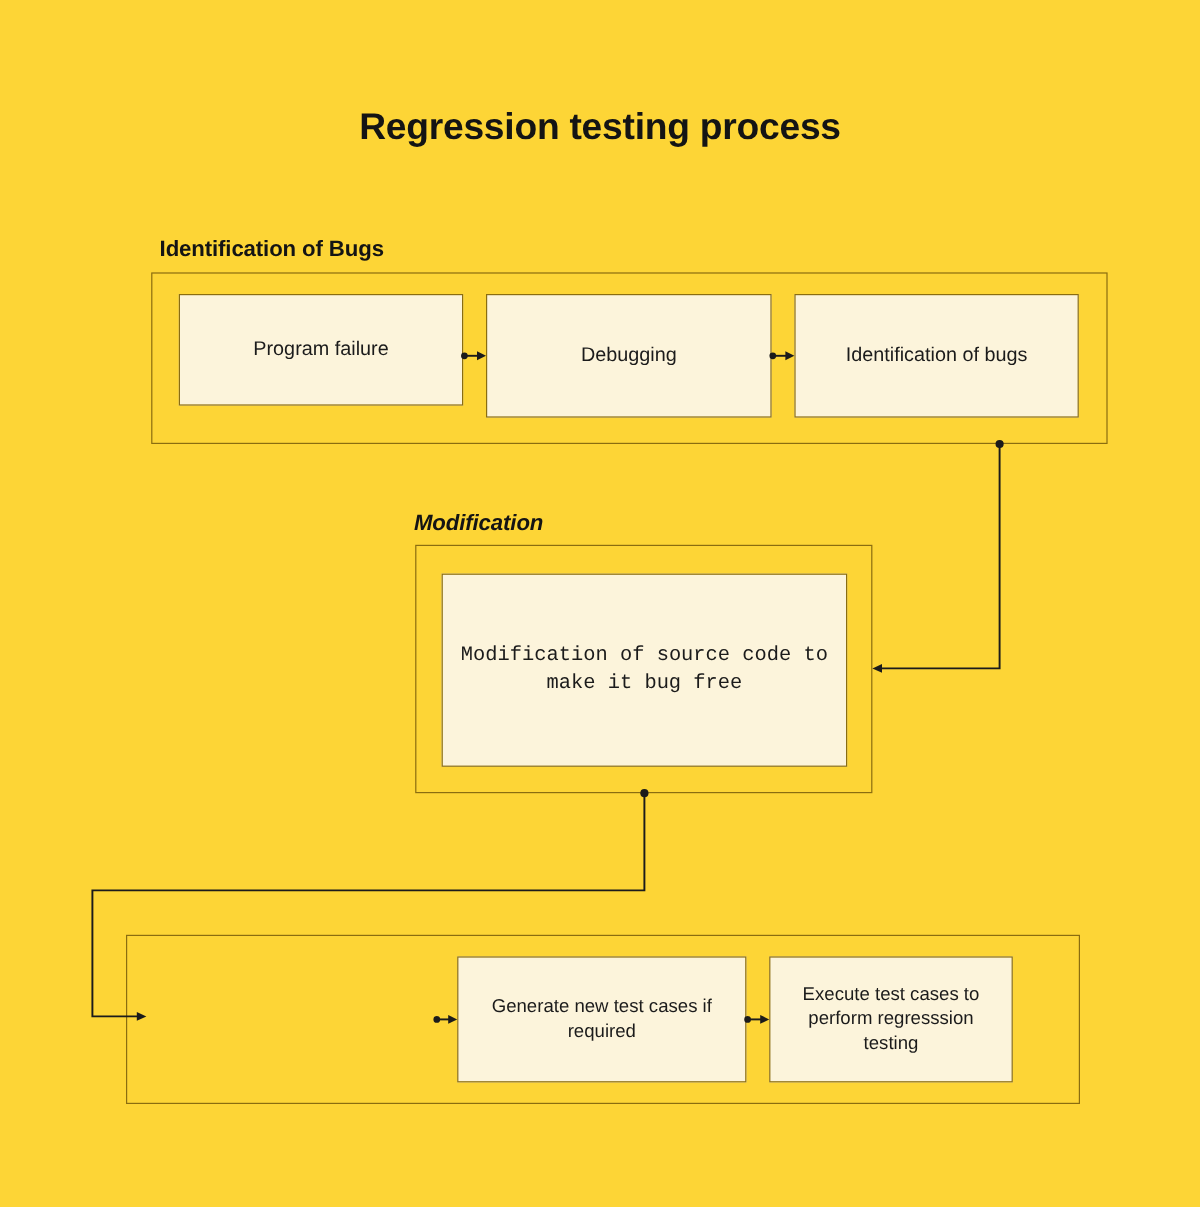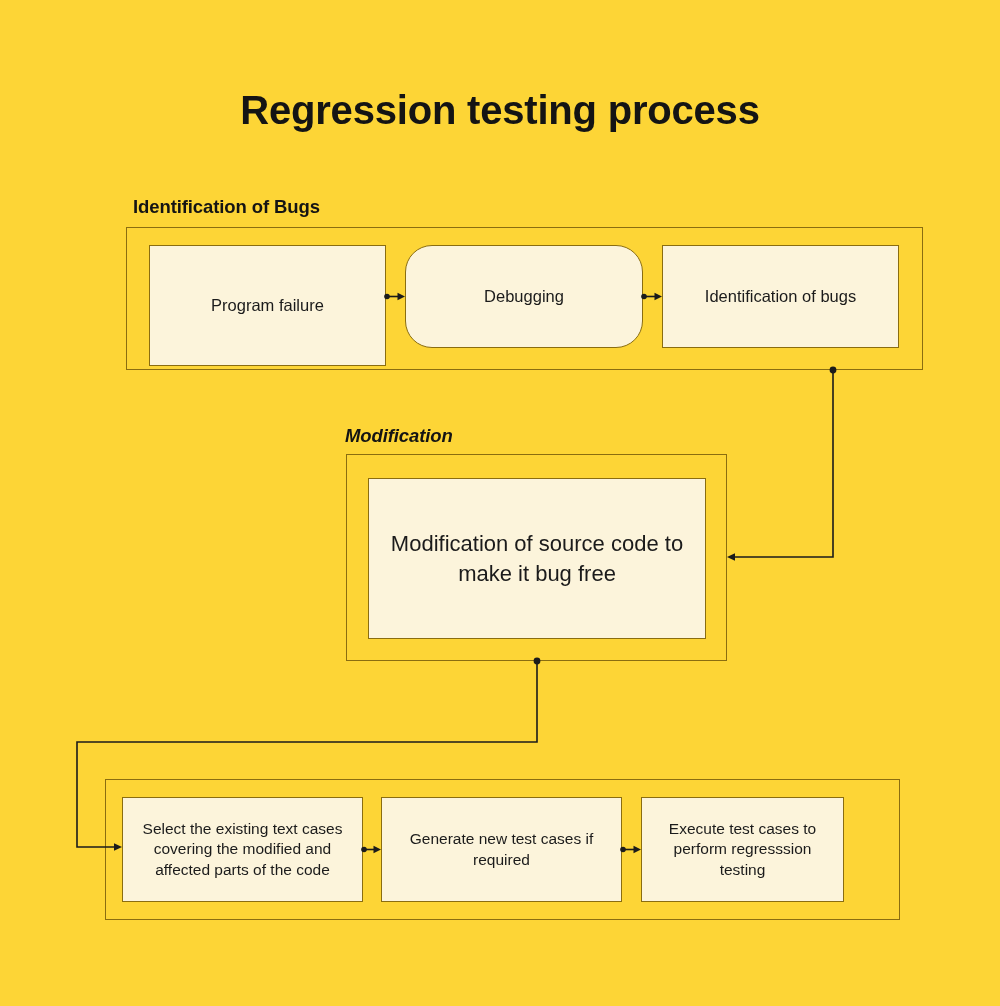--- a/index.html
+++ b/index.html
@@ -18,21 +18,21 @@
     position: relative;
     width: 1000px;
     height: 1006px;
   }
   #diagram-title {
     position: absolute;
     left: 0;
     top: 88px;
     width: 1000px;
     text-align: center;
-    font-size: 40px;
+    font-size: 31px;
     font-weight: bold;
     color: #141414;
     letter-spacing: -0.2px;
   }
   .group-label {
     position: absolute;
     font-size: 18.5px;
     font-weight: bold;
     color: #141414;
     white-space: nowrap;
@@ -56,21 +56,22 @@
     color: #1b1b1b;
     font-size: 16.5px;
     line-height: 1.32;
     padding: 4px 8px;
   }
   .node.small {
     font-size: 15.5px;
     line-height: 1.3;
   }
   .node.wide-text {
-    font-size: 22px;
+    font-size: 17px;
+    font-family: Liberation Mono, monospace;
   }
   svg#connectors {
     position: absolute;
     left: 0;
     top: 0;
     width: 1000px;
     height: 1006px;
     pointer-events: none;
     overflow: visible;
   }
@@ -91,36 +92,35 @@
 <body>
 
 <div id="stage">
 
   <div id="diagram-title">Regression testing process</div>
 
   <div class="group-label" style="left:133px; top:196px;">Identification of Bugs</div>
 
   <div class="group-box" style="left:126px; top:227px; width:797px; height:143px;"></div>
 
-  <div class="node" style="left:149px; top:245px; width:237px; height:121px;">Program failure</div>
+  <div class="node" style="left:149px; top:245px; width:237px; height:93px;">Program failure</div>
 
-  <div class="node" style="left:405px; top:245px; width:238px; height:103px;border-radius:27px;">Debugging</div>
+  <div class="node" style="left:405px; top:245px; width:238px; height:103px;">Debugging</div>
 
   <div class="node" style="left:662px; top:245px; width:237px; height:103px;">Identification of bugs</div>
 
   <div class="group-label" style="left:345px; top:425px;font-style:italic;">Modification</div>
 
   <div class="group-box" style="left:346px; top:454px; width:381px; height:207px;"></div>
 
   <div class="node wide-text" style="left:368px; top:478px; width:338px; height:161px;">Modification of source code to make it bug free</div>
 
 
   <div class="group-box" style="left:105px; top:779px; width:795px; height:141px;"></div>
 
-  <div class="node small" style="left:122px; top:797px; width:241px; height:105px;">Select the existing text cases covering the modified and affected parts of the code</div>
 
   <div class="node small" style="left:381px; top:797px; width:241px; height:105px;">Generate new test cases if required</div>
 
   <div class="node small" style="left:641px; top:797px; width:203px; height:105px;">Execute test cases to perform regresssion testing</div>
 
   <svg id="connectors" viewBox="0 0 1000 1006">
 
     <g>
       <line x1="387" y1="296.5" x2="400" y2="296.5"></line>
       <circle cx="387" cy="296.5" r="2.8"></circle>

